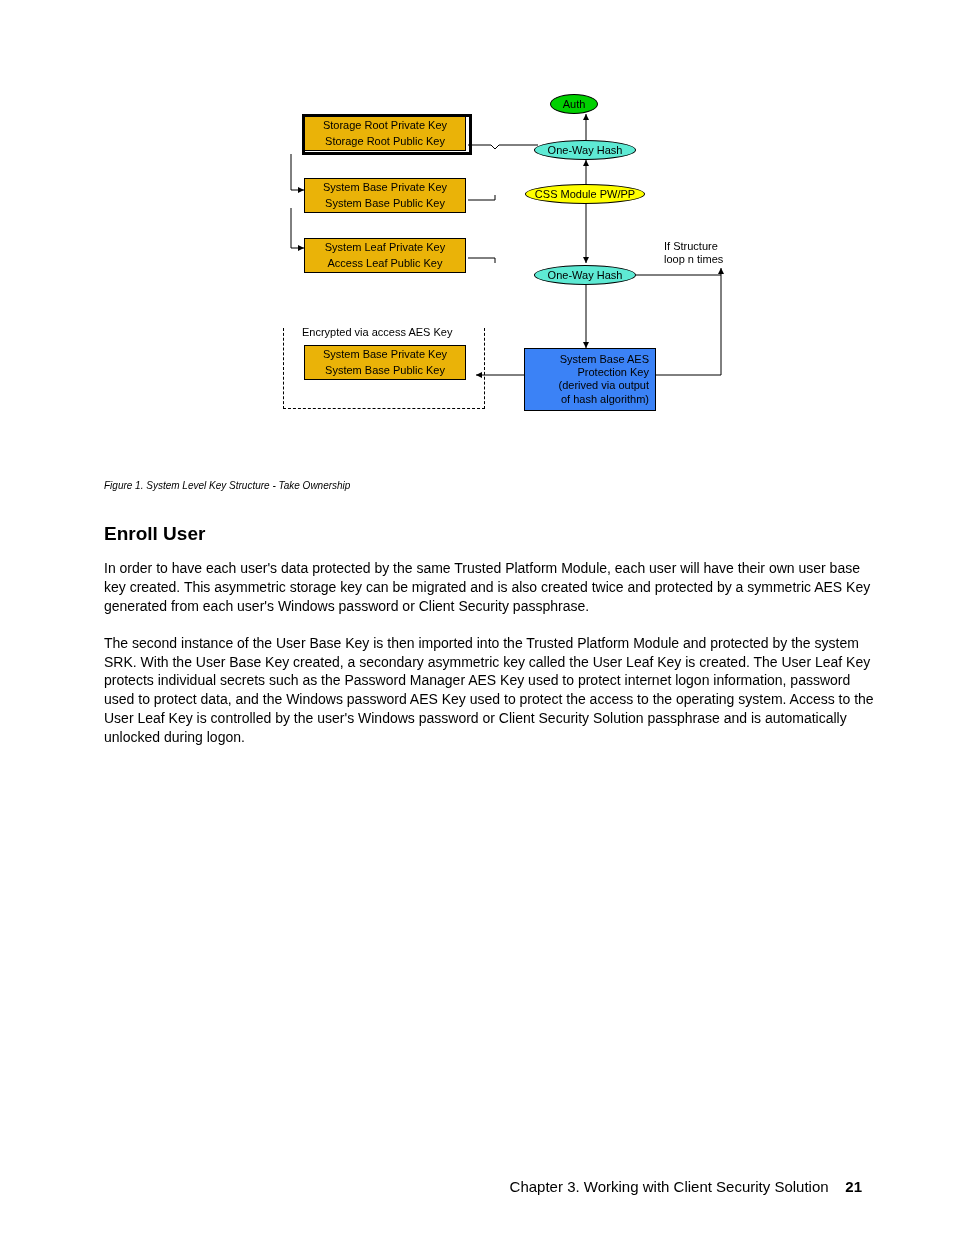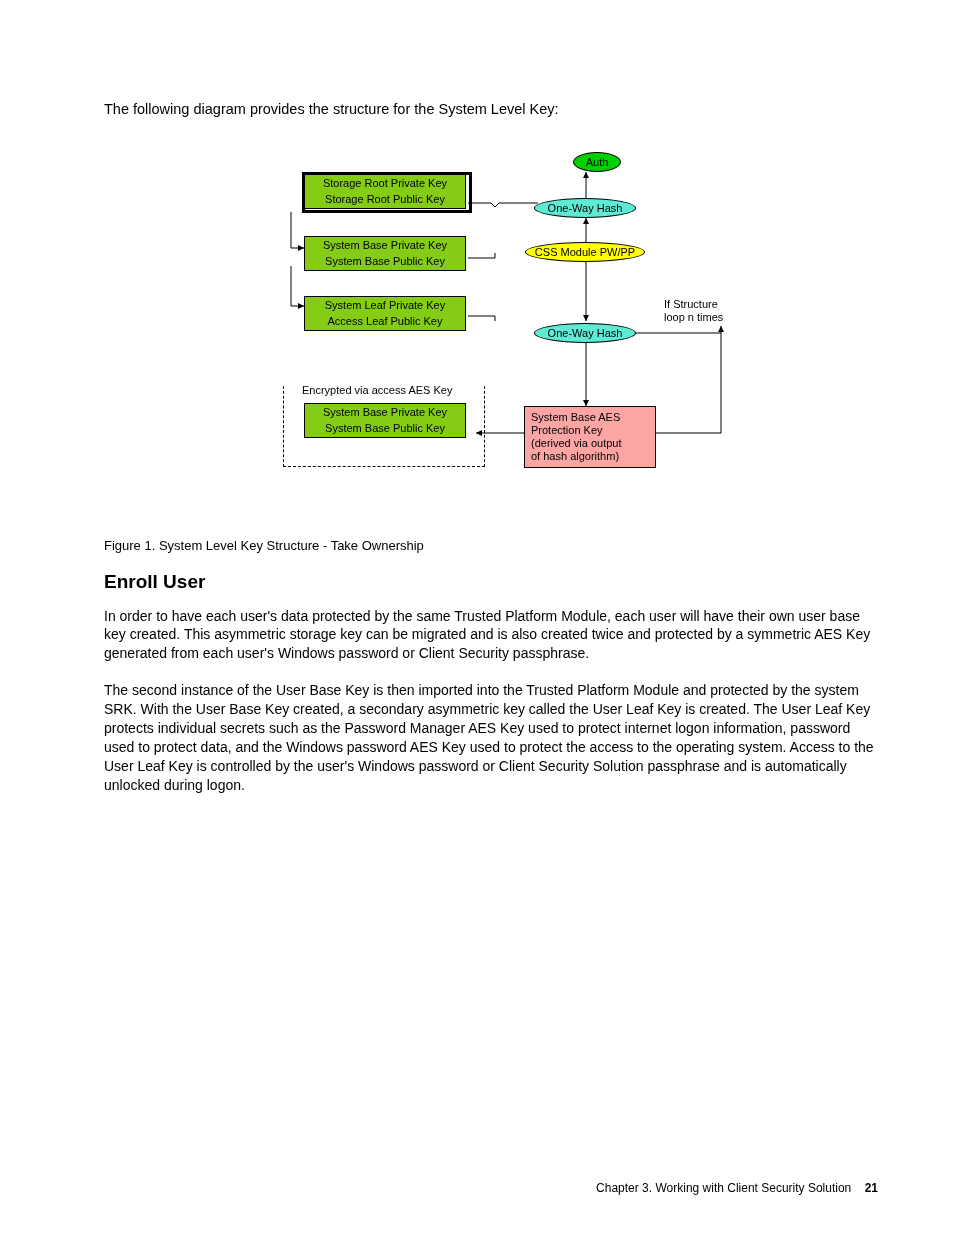--- a/index.html
+++ b/index.html
@@ -33,21 +33,21 @@
     margin-left: 170px;
     margin-bottom: 20px;
   }
   .tpm-label {
     position: absolute;
     font-size: 11px;
     margin-top: 14px;
   }
   .key-box {
     position: absolute;
-    background: #84cc16;
+    background: #eab308;
     border: 1px solid #000;
     font-size: 11px;
     text-align: center;
     height: 17px;
     line-height: 17px;
     width: 160px;
   }
   .key-box.top { border-bottom: 1px solid #000; }
   .key-box.bot { border-top: none; }
   .srk-frame {
@@ -65,24 +65,24 @@
     font-size: 11px;
     display: flex;
     align-items: center;
     justify-content: center;
   }
   .oval-green { background: #00d000; }
   .oval-orange { background: #5eead4; }
   .oval-yellow { background: #ffff00; }
   .big-yellow {
     position: absolute;
-    background: #fca5a5;
+    background: #3b82f6;
     border: 1px solid #000;
     font-size: 11px;
-    text-align: left;
+    text-align: right;
     padding: 4px 6px;
     line-height: 1.2;
   }
   .label-note {
     position: absolute;
     font-size: 11px;
     line-height: 1.2;
   }
   .dashed-box {
     position: absolute;
@@ -91,47 +91,47 @@
   }
   svg.connectors {
     position: absolute;
     left: 0;
     top: 0;
     width: 100%;
     height: 100%;
     pointer-events: none;
   }
   .figure-caption {
-    font-size: 13px;
-    margin-bottom: 18px;
+    font-style: italic;
+    font-size: 10px;
+    margin-bottom: 32px;
   }
   h2.section {
     font-size: 19px;
     font-weight: bold;
     margin: 0 0 14px 0;
   }
   p.body {
     font-size: 14px;
     line-height: 1.35;
     margin: 0 0 18px 0;
   }
   .footer {
     position: absolute;
     bottom: 40px;
-    right: 76px;
-    font-size: 12px;
+    right: 92px;
+    font-size: 15px;
   }
   .footer .pnum { font-weight: bold; }
 </style>
 </head>
 <body>
 
 <div class="page">
 
-  <div class="intro">The following diagram provides the structure for the System Level Key:</div>
 
 
   <div class="diagram-wrap">
 
     <svg class="connectors" viewBox="0 0 600 360">
       <defs>
         <marker id="ah" markerWidth="8" markerHeight="8" refX="6" refY="3" orient="auto">
           <path d="M0,0 L6,3 L0,6 Z" fill="#000"></path>
         </marker>
       </defs>
@@ -169,21 +169,21 @@
     <div class="key-box bot" style="left:30px; top:95px;">System Base Public Key</div>
 
     <div class="key-box top" style="left:30px; top:138px;text-align:center;">System Leaf Private Key</div>
     <div class="key-box bot" style="left:30px; top:155px;">Access Leaf Public Key</div>
 
     <div class="tpm-label" style="left:28px; top:212px;">Encrypted via access AES Key</div>
     <div class="dashed-box" style="left:9px; top:228px; width:200px; height:80px;"></div>
     <div class="key-box top" style="left:30px; top:245px;">System Base Private Key</div>
     <div class="key-box bot" style="left:30px; top:262px;">System Base Public Key</div>
 
-    <div class="oval oval-green" style="left:299px; top:-6px; width:46px; height:18px;text-align:right;">Auth</div>
+    <div class="oval oval-green" style="left:276px; top:-6px; width:46px; height:18px;text-align:right;">Auth</div>
     <div class="oval oval-orange" style="left:260px; top:40px; width:100px; height:18px;">One-Way Hash</div>
     <div class="oval oval-yellow" style="left:251px; top:84px; width:118px; height:18px;">CSS Module PW/PP</div>
     <div class="oval oval-orange" style="left:260px; top:165px; width:100px; height:18px;">One-Way Hash</div>
 
     <div class="label-note" style="left:390px; top:140px;">
       <span>If Structure</span><br>
       <span>loop n times</span>
     </div>
 
     <div class="big-yellow" style="left:250px; top:248px; width:118px;">

